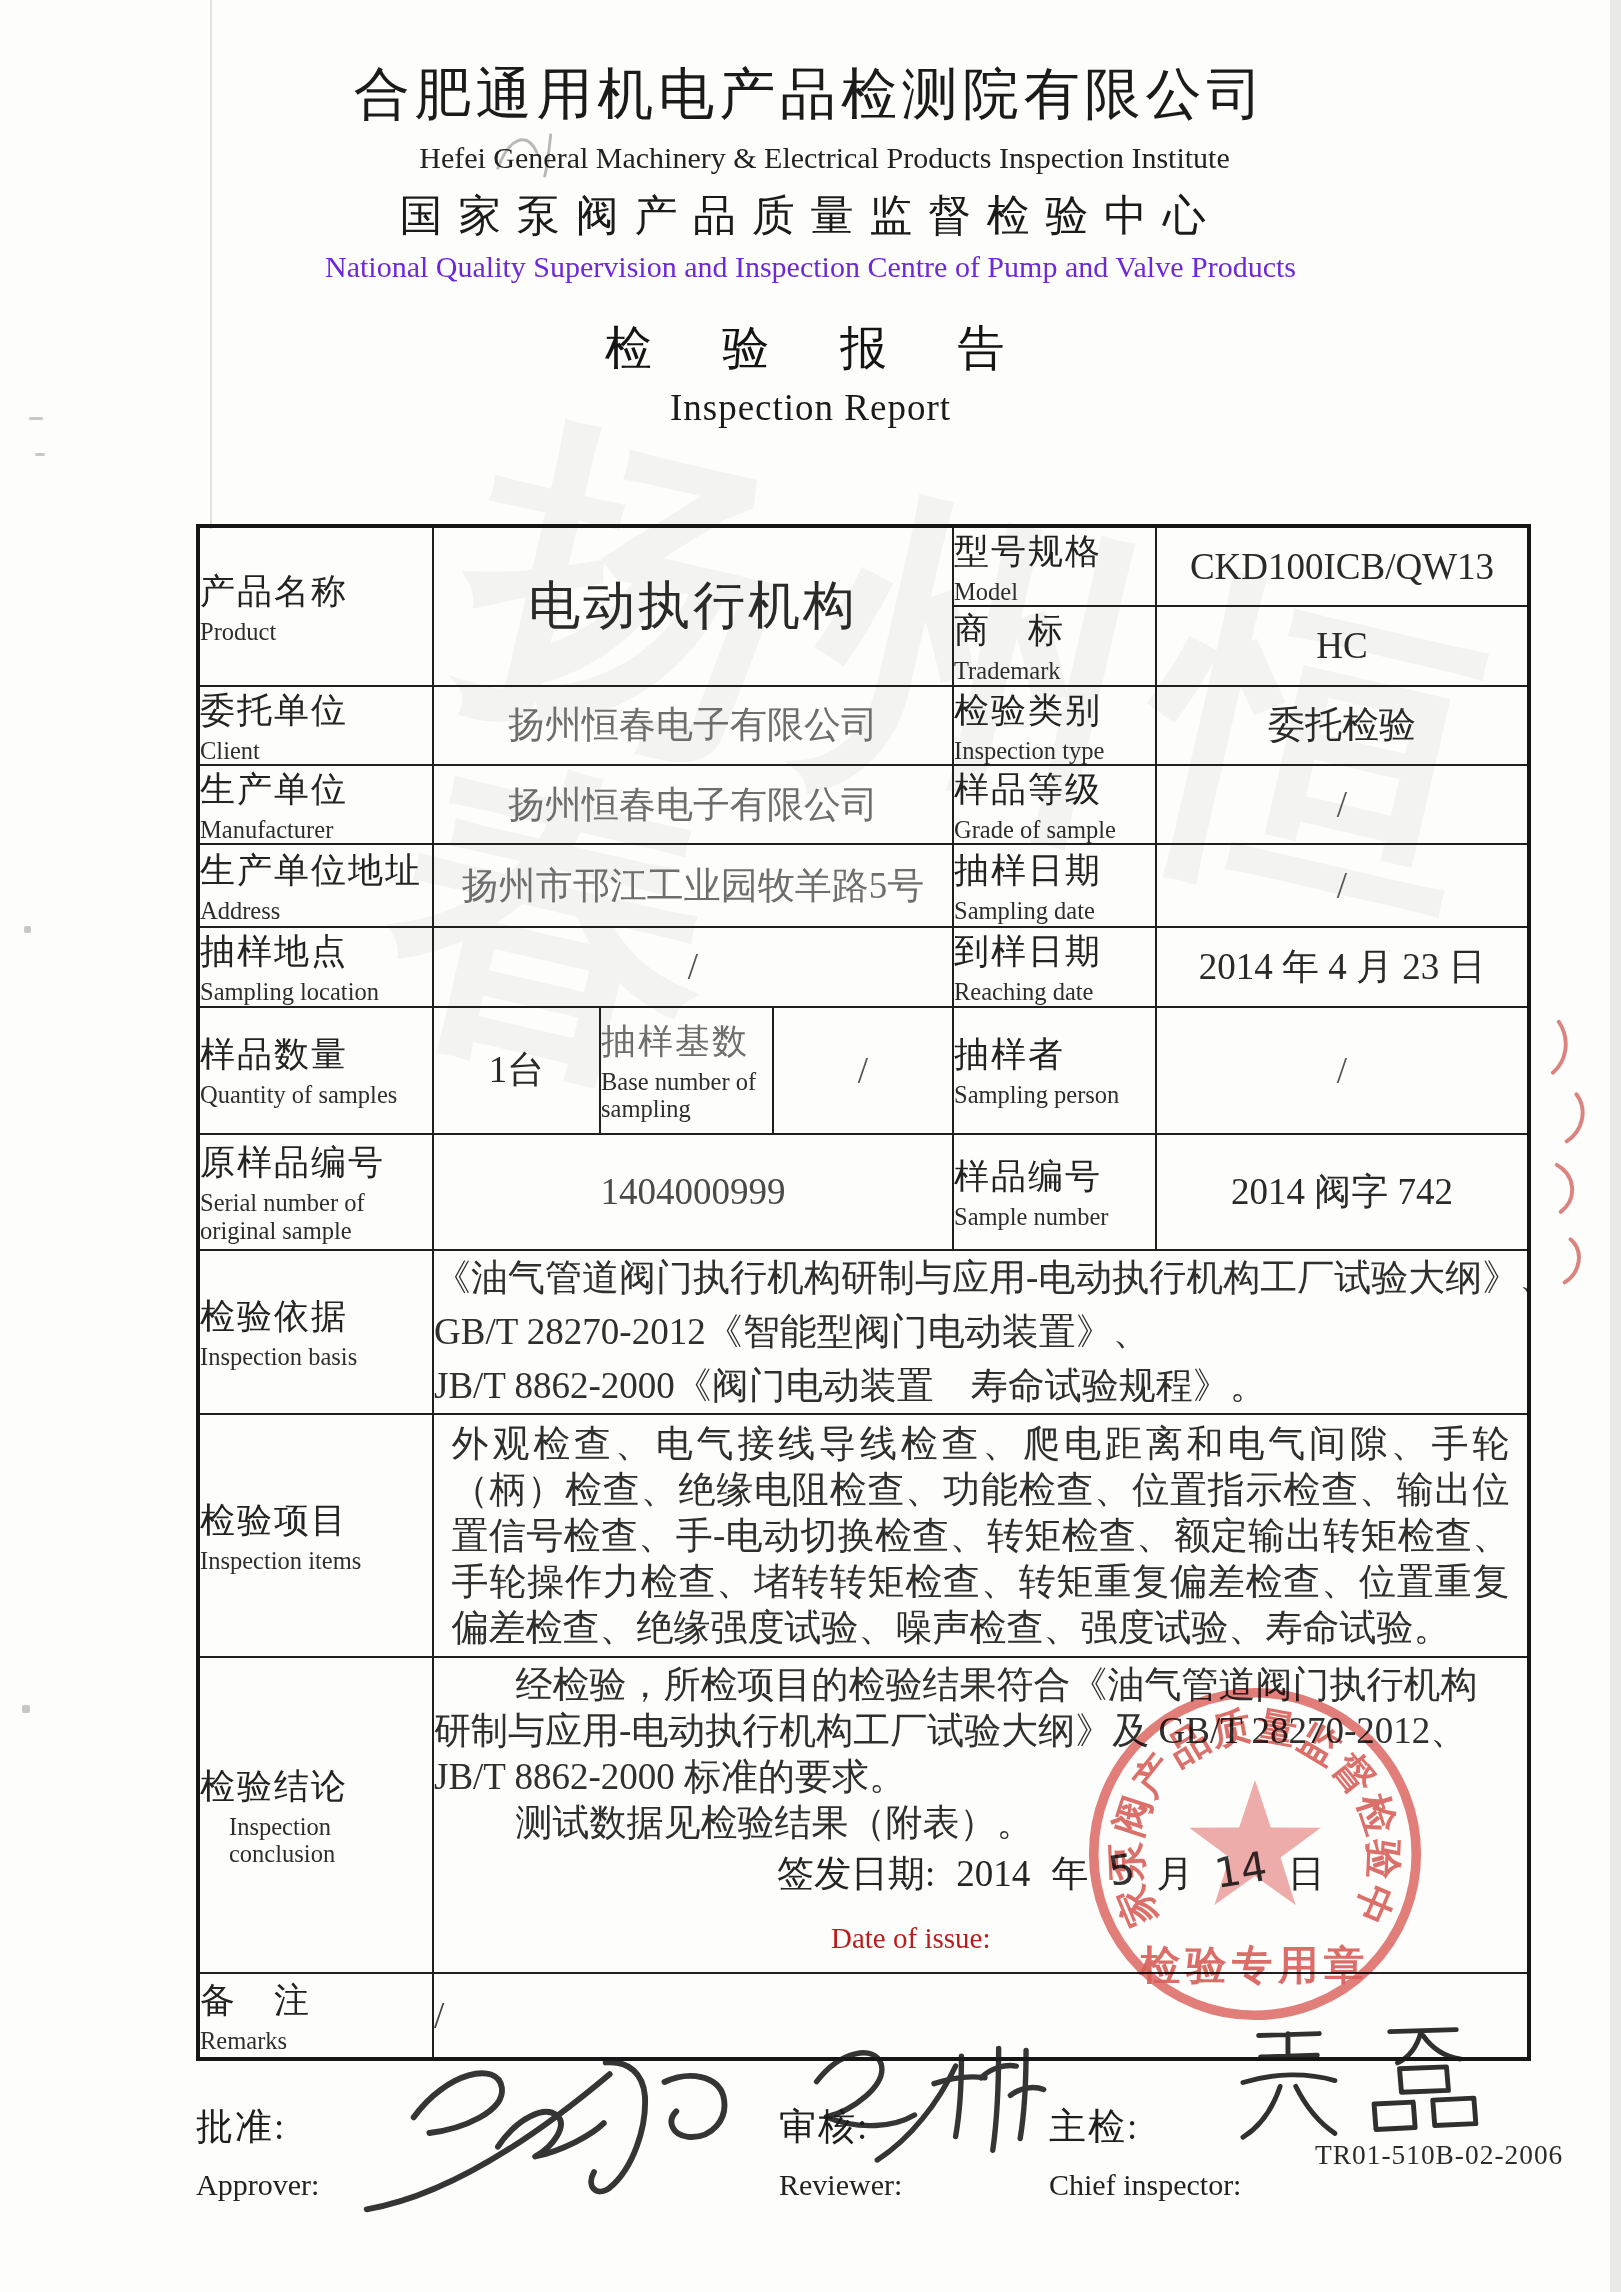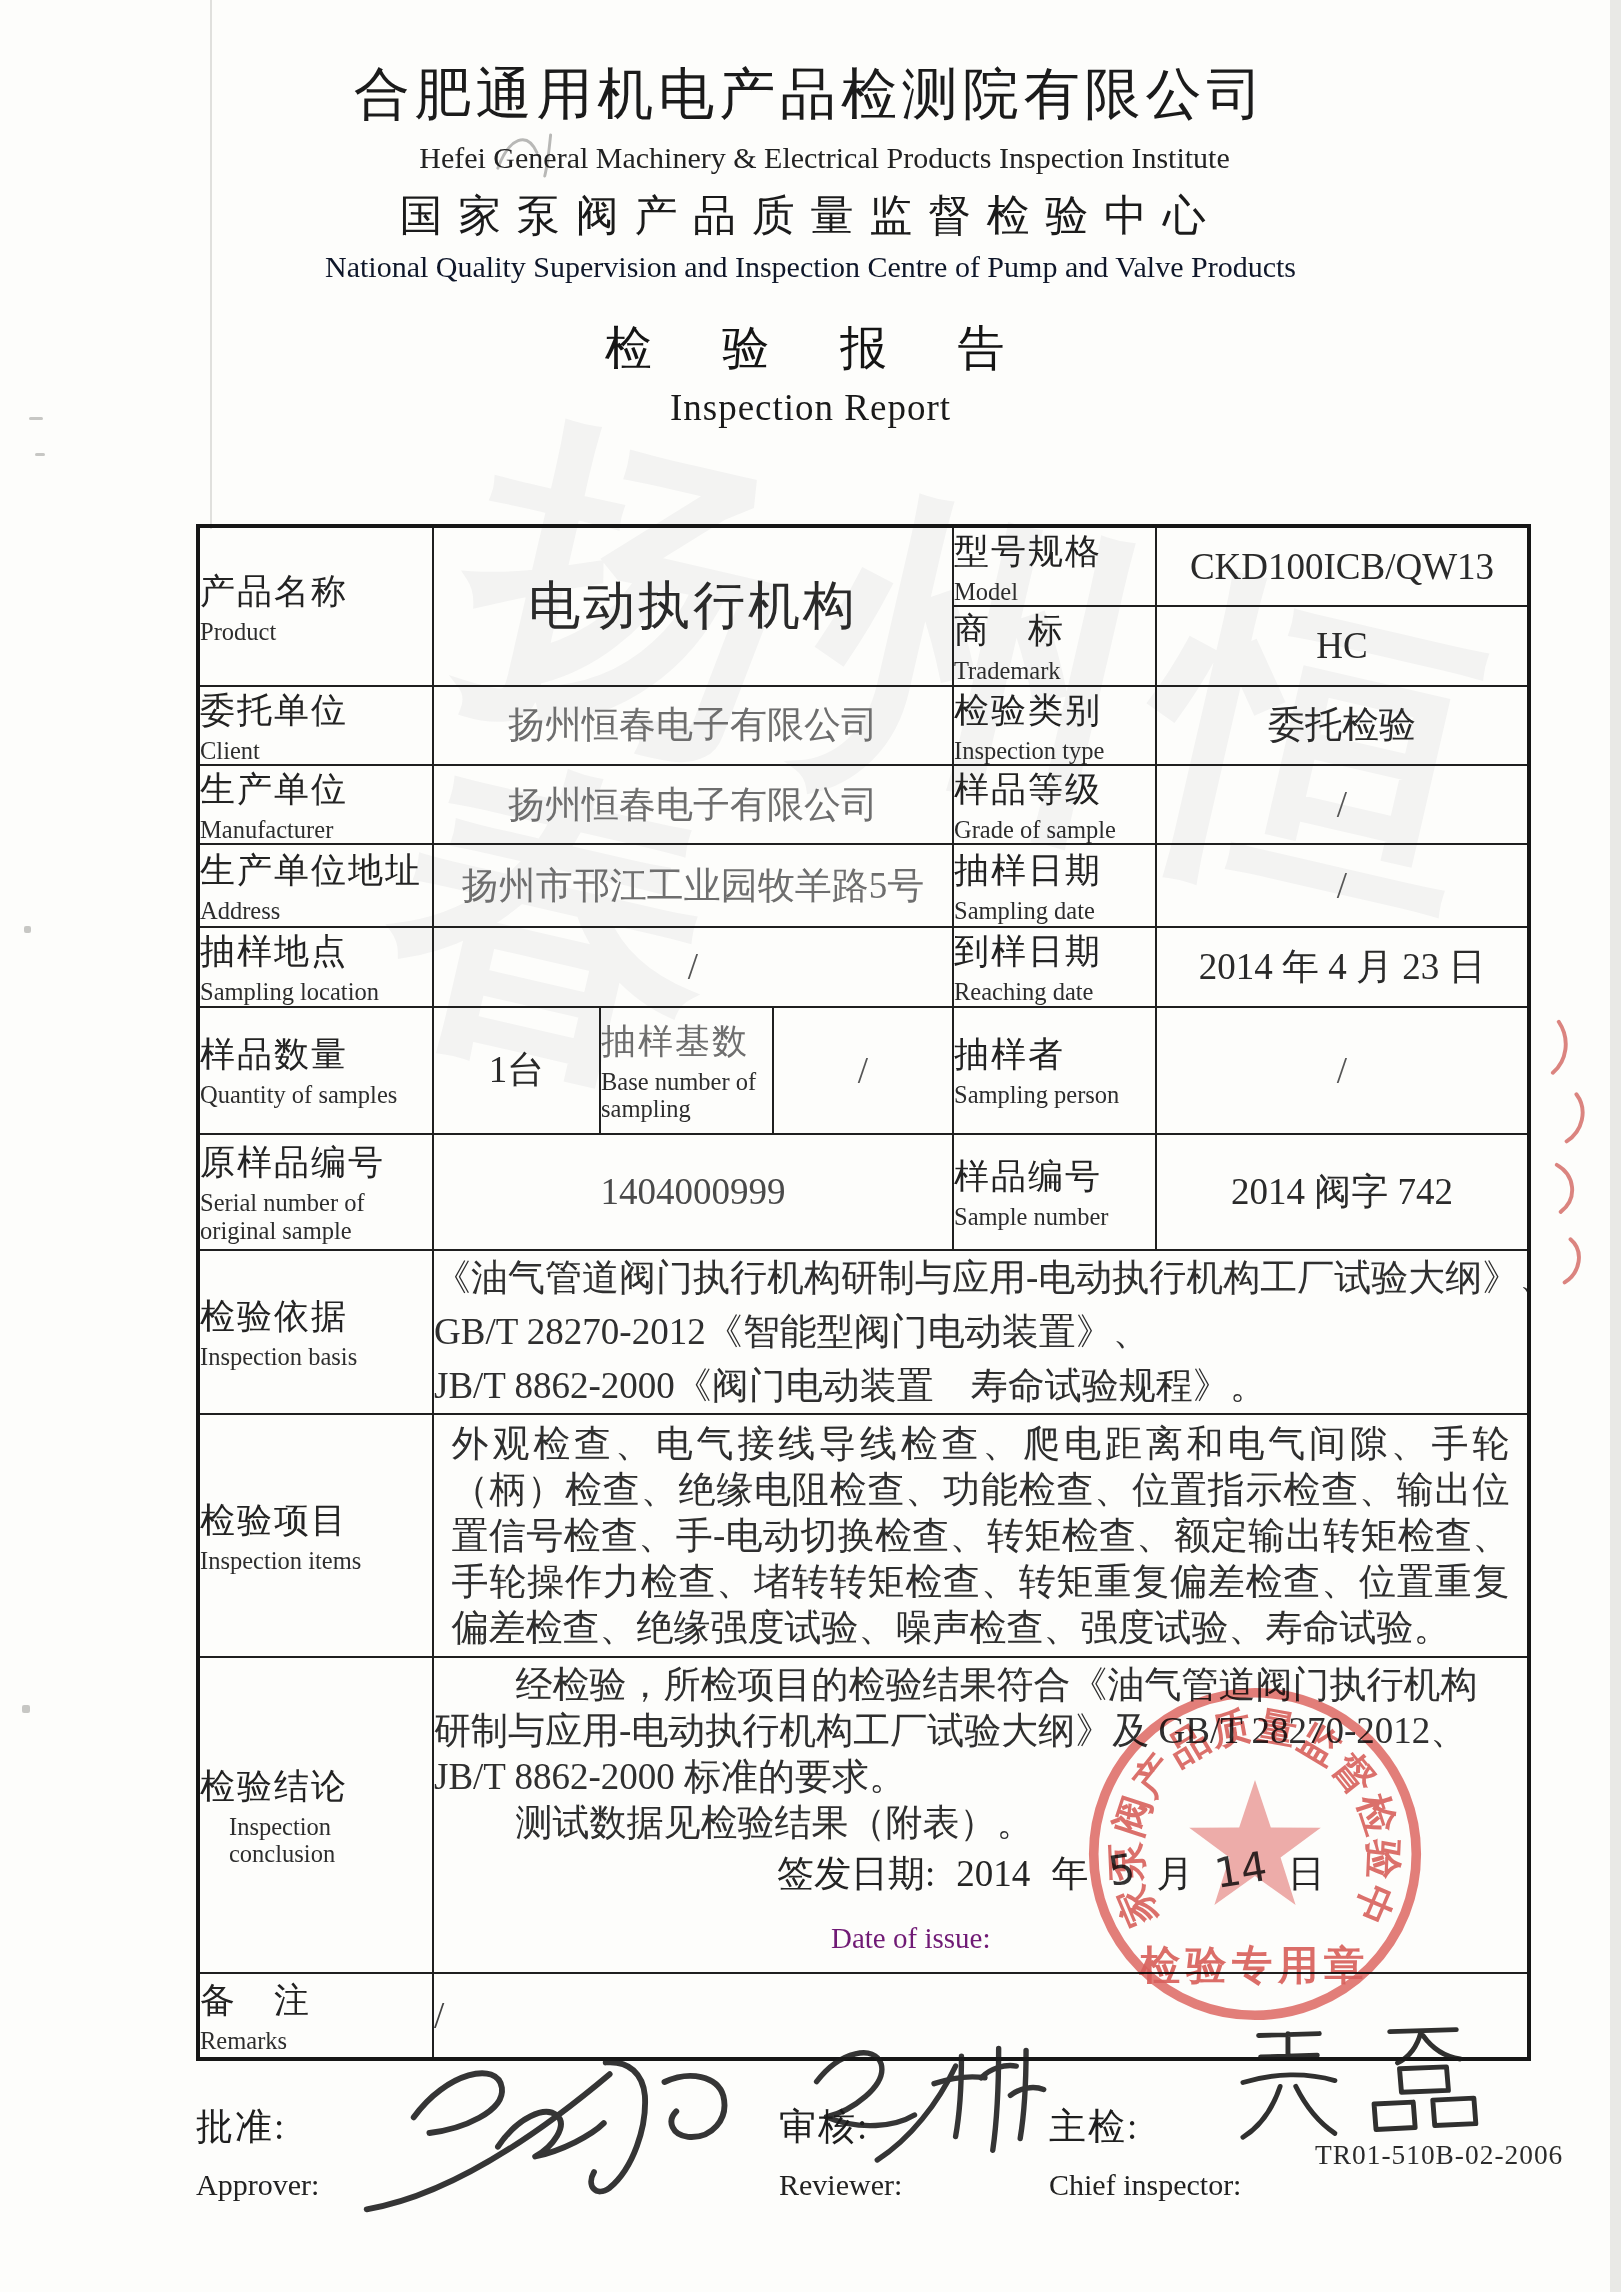--- a/index.html
+++ b/index.html
@@ -14,21 +14,21 @@
   .watermark{
     position:absolute;left:421px;top:510px;width:1127px;z-index:1;
     font-size:323px;line-height:1.05;color:rgba(55,55,70,0.05);
     transform:rotate(13deg);pointer-events:none;font-weight:bold;letter-spacing:29px;
   }
   
   .header{position:absolute;top:57px;left:0;width:100%;text-align:center;z-index:2;}
   .company-zh{font-size:56px;letter-spacing:4.9px;color:#1b1b1b;}
   .company-en{font-size:30px;margin-top:7.8px;color:#222;margin-left:28px;}
   .center-zh{font-size:43px;letter-spacing:15.7px;margin-top:11.8px;color:#1b1b1b;}
-  .center-en{font-size:30px;margin-top:5.9px;color:#0f172a;}
+  .center-en{font-size:30px;margin-top:5.9px;color:#6d28d9;}
   .title-zh{font-size:47px;letter-spacing:11.8px;margin-top:33px;color:#151515;}
   .title-en{font-size:37px;margin-top:5.9px;letter-spacing:1px;color:#1a1a1a;}
   
   .no-line{position:absolute;top:437px;left:196px;width:1313px;display:flex;justify-content:space-between;align-items:baseline;z-index:2;}
   .report-no{font-size:33px;}
   .no-val{border-bottom:2.9px solid #2a2a2a;padding:0 69px 2px 13.7px;letter-spacing:2px;color:#3a3a3a;}
   .page-info{font-size:31px;letter-spacing:1px;}
   .page-info .u{border-bottom:2px solid #222;padding:0 2.9px;}
   .pi-en{margin-left:9.8px;}
   
@@ -47,21 +47,21 @@
   td.val.gray{color:#6e6e6e;}
   td.val.faint{color:#555;}
   td.text{font-size:37px;color:#2f2f2f;padding:7.8px 19.6px;vertical-align:middle;}
   td.text .bline{line-height:54px;white-space:nowrap;}
   td.text.just{line-height:46px;text-align:justify;padding:5.9px 17.6px;}
   td.rel{position:relative;}
   .para{margin:0;text-indent:2.2em;line-height:46px;padding-right:25.5px;}
   .issue-line{position:absolute;left:343px;bottom:73px;font-size:37px;white-space:nowrap;color:#252525;}
   .issue-line span{margin-right:11.8px;}
   .hand{display:inline-block;font-family:"DejaVu Sans",sans-serif;font-size:41px;transform:rotate(-9deg) translateY(-2px);color:#333;}
-  .issue-en{position:absolute;left:397px;bottom:17.6px;font-size:29px;color:#701a75;}
+  .issue-en{position:absolute;left:397px;bottom:17.6px;font-size:29px;color:#b91c1c;}
   td.remarks-val{text-align:left;padding-left:23.5px;font-size:37px;color:#444;}
   
   .stamp{position:absolute;left:1057px;top:1662px;width:396px;height:384px;z-index:4;mix-blend-mode:multiply;opacity:.88;}
   
   .sig{position:absolute;z-index:5;}
   .f-label{position:absolute;z-index:3;}
   .f-label .zh{font-size:37px;letter-spacing:2px;color:#1f1f1f;display:block;margin-top:32px;}
   .f-label .en{font-size:30px;color:#222;display:block;margin-top:15.7px;}
   .doc-code{position:absolute;left:1315px;top:2140px;font-size:27.4px;letter-spacing:1px;color:#2b2b2b;z-index:3;}
   .gray-squiggle{position:absolute;left:490px;top:125px;z-index:2;}

